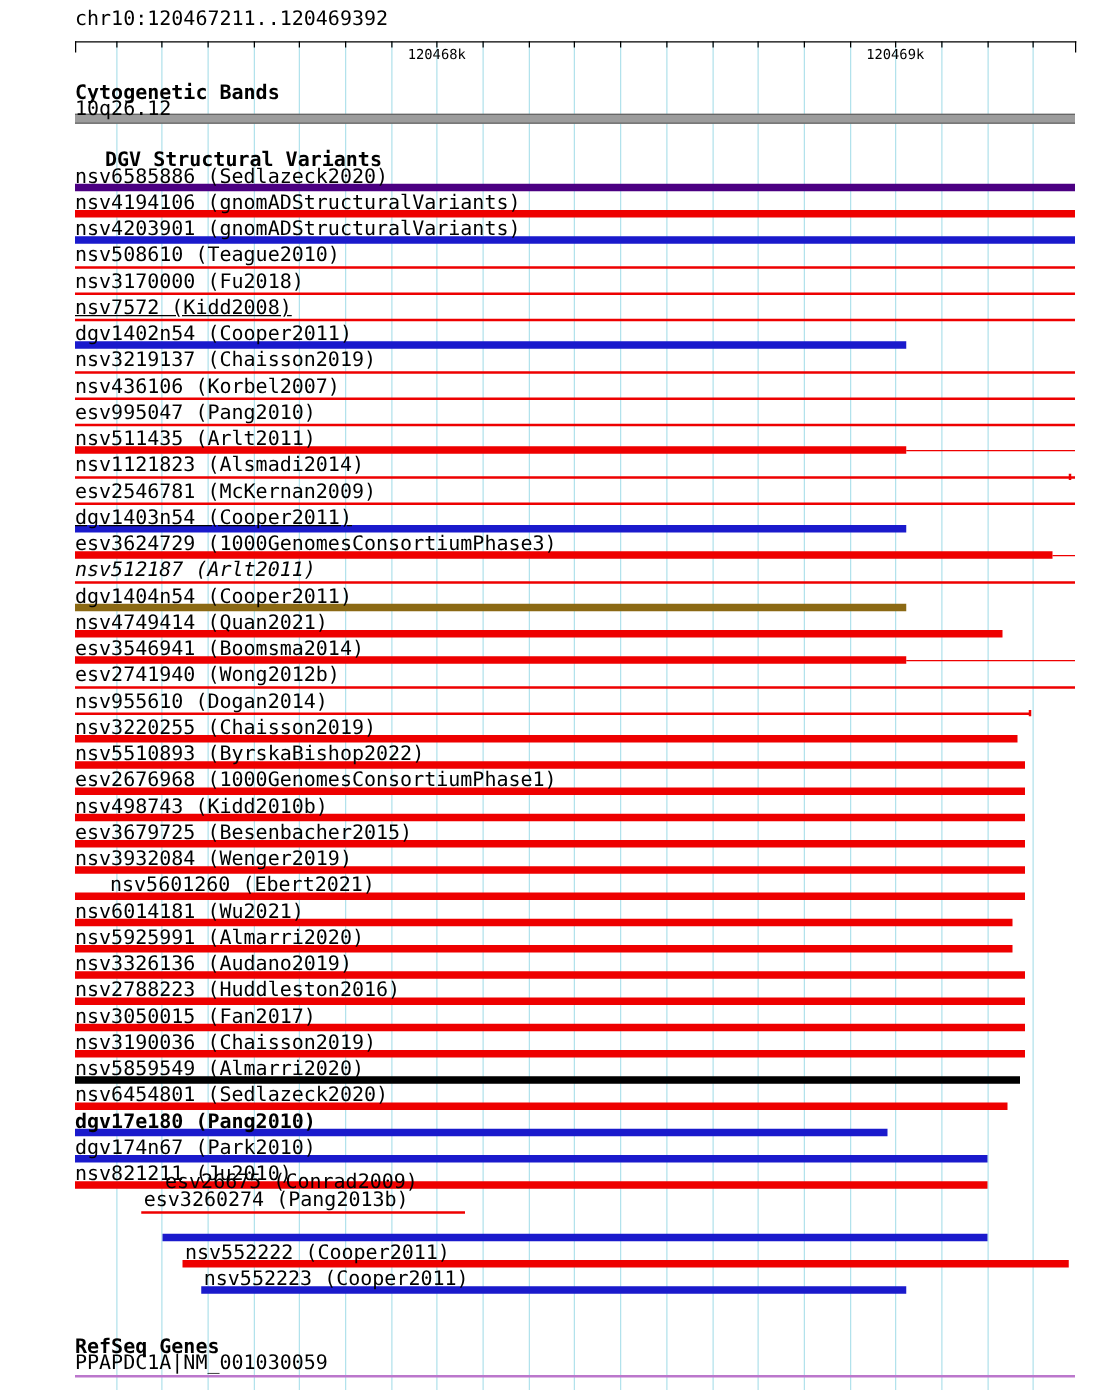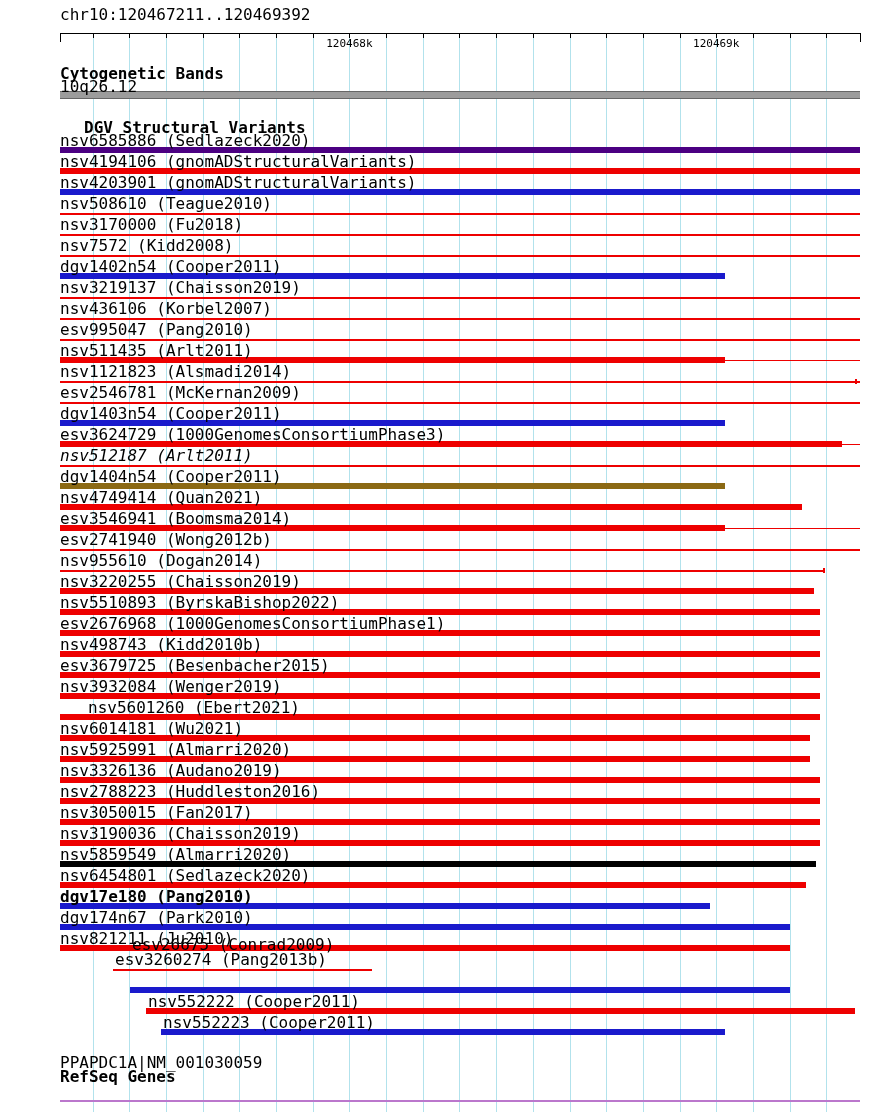--- a/index.html
+++ b/index.html
@@ -33,21 +33,21 @@
     z-index: 2;
   }
   .band { position: absolute; z-index: 3; box-sizing: border-box; }
   .bar { position: absolute; z-index: 3; }
   .pos-text { left: 60px; top: 8px; }
   .cyto-title { left: 60px; top: 67px; }
   .cyto-label { left: 60px; top: 80px; }
   .cyto-band { left: 60px; top: 91px; width: 800px; height: 8px; }
   .dgv-title { left: 60px; top: 121px; padding-left: 24px; }
   .refseq-title { left: 60px; top: 1070px; }
-  .refseq-label { left: 60px; top: 1056px; }
+  .refseq-label { left: 60px; top: 1083px; }
   .gene-line { left: 60px; top: 1100px; width: 800px; height: 2px; }
 </style>
 </head>
 <body>
 
 <div id="canvas">
   <div id="grid-layer">
       <div class="gridline" style="left: 92.6px; background: rgb(178, 226, 236);"></div>
       <div class="gridline" style="left: 129.3px; background: rgb(178, 226, 236);"></div>
       <div class="gridline" style="left: 166px; background: rgb(178, 226, 236);"></div>
@@ -111,39 +111,39 @@
       <div class="txt" style="left: 60px; top: 134px;">nsv6585886 (Sedlazeck2020)</div>
       <div class="bar" style="left: 60px; width: 800px; background: rgb(75, 0, 130); top: 147px; height: 6px;"></div>
       <div class="txt" style="left: 60px; top: 155px;">nsv4194106 (gnomADStructuralVariants)</div>
       <div class="bar" style="left: 60px; width: 800px; background: rgb(238, 0, 0); top: 168px; height: 6px;"></div>
       <div class="txt" style="left: 60px; top: 176px;">nsv4203901 (gnomADStructuralVariants)</div>
       <div class="bar" style="left: 60px; width: 800px; background: rgb(26, 26, 204); top: 189px; height: 6px;"></div>
       <div class="txt" style="left: 60px; top: 197px;">nsv508610 (Teague2010)</div>
       <div class="bar" style="left: 60px; width: 800px; background: rgb(238, 0, 0); top: 213px; height: 2px;"></div>
       <div class="txt" style="left: 60px; top: 218px;">nsv3170000 (Fu2018)</div>
       <div class="bar" style="left: 60px; width: 800px; background: rgb(238, 0, 0); top: 234px; height: 2px;"></div>
-      <div class="txt" style="left: 60px; top: 239px;">nsv7572 (Kidd2008)</div>
+      <div class="txt" style="left: 60px; top: 239px; text-decoration: underline;">nsv7572 (Kidd2008)</div>
       <div class="bar" style="left: 60px; width: 800px; background: rgb(238, 0, 0); top: 255px; height: 2px;"></div>
       <div class="txt" style="left: 60px; top: 260px;">dgv1402n54 (Cooper2011)</div>
       <div class="bar" style="left: 60px; width: 665px; background: rgb(26, 26, 204); top: 273px; height: 6px;"></div>
       <div class="txt" style="left: 60px; top: 281px;">nsv3219137 (Chaisson2019)</div>
       <div class="bar" style="left: 60px; width: 800px; background: rgb(238, 0, 0); top: 297px; height: 2px;"></div>
       <div class="txt" style="left: 60px; top: 302px;">nsv436106 (Korbel2007)</div>
       <div class="bar" style="left: 60px; width: 800px; background: rgb(238, 0, 0); top: 318px; height: 2px;"></div>
       <div class="txt" style="left: 60px; top: 323px;">esv995047 (Pang2010)</div>
       <div class="bar" style="left: 60px; width: 800px; background: rgb(238, 0, 0); top: 339px; height: 2px;"></div>
       <div class="txt" style="left: 60px; top: 344px;">nsv511435 (Arlt2011)</div>
       <div class="bar" style="left: 60px; width: 665px; background: rgb(238, 0, 0); top: 357px; height: 6px;"></div>
       <div class="bar" style="left: 725px; width: 135px; top: 360px; height: 1px; background: rgb(238, 0, 0);"></div>
       <div class="txt" style="left: 60px; top: 365px;">nsv1121823 (Alsmadi2014)</div>
       <div class="bar" style="left: 60px; width: 800px; background: rgb(238, 0, 0); top: 381px; height: 2px;"></div>
       <div class="bar" style="left: 855px; width: 2px; top: 379px; height: 5px; background: rgb(238, 0, 0);"></div>
       <div class="txt" style="left: 60px; top: 386px;">esv2546781 (McKernan2009)</div>
       <div class="bar" style="left: 60px; width: 800px; background: rgb(238, 0, 0); top: 402px; height: 2px;"></div>
-      <div class="txt" style="left: 60px; top: 407px;">dgv1403n54 (Cooper2011)</div>
+      <div class="txt" style="left: 60px; top: 407px; text-decoration: underline;">dgv1403n54 (Cooper2011)</div>
       <div class="bar" style="left: 60px; width: 665px; background: rgb(26, 26, 204); top: 420px; height: 6px;"></div>
       <div class="txt" style="left: 60px; top: 428px;">esv3624729 (1000GenomesConsortiumPhase3)</div>
       <div class="bar" style="left: 60px; width: 782px; background: rgb(238, 0, 0); top: 441px; height: 6px;"></div>
       <div class="bar" style="left: 842px; width: 18px; top: 444px; height: 1px; background: rgb(238, 0, 0);"></div>
       <div class="txt" style="left: 60px; top: 449px; font-style: italic;">nsv512187 (Arlt2011)</div>
       <div class="bar" style="left: 60px; width: 800px; background: rgb(238, 0, 0); top: 465px; height: 2px;"></div>
       <div class="txt" style="left: 60px; top: 470px;">dgv1404n54 (Cooper2011)</div>
       <div class="bar" style="left: 60px; width: 665px; background: rgb(139, 105, 20); top: 483px; height: 6px;"></div>
       <div class="txt" style="left: 60px; top: 491px;">nsv4749414 (Quan2021)</div>
       <div class="bar" style="left: 60px; width: 742px; background: rgb(238, 0, 0); top: 504px; height: 6px;"></div>

